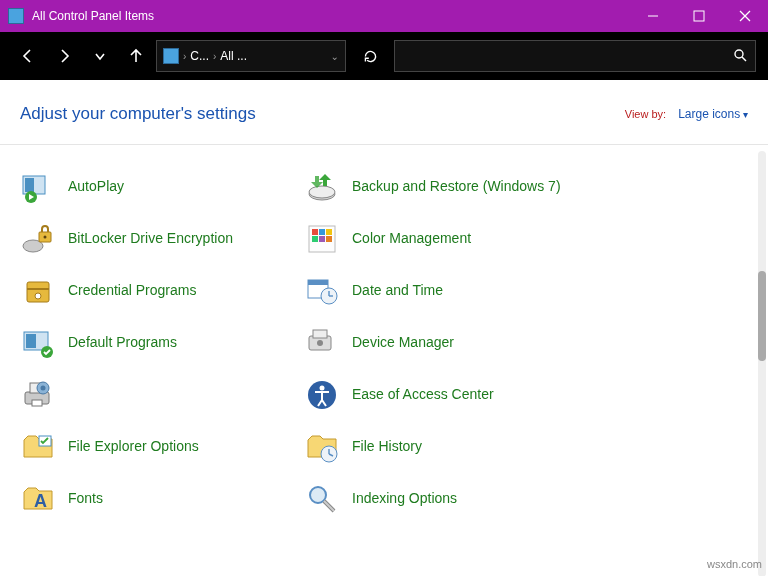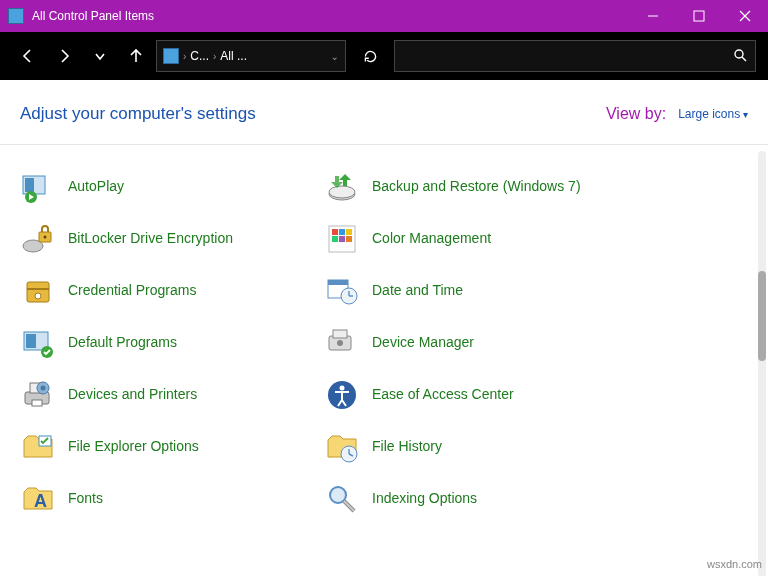--- a/index.html
+++ b/index.html
@@ -14,25 +14,25 @@
 .addr{flex:0 0 190px;height:32px;background:#111;border:1px solid #444;display:flex;align-items:center;padding:0 6px;color:#fff;font-size:12px;gap:4px}
 .addr .mini{width:16px;height:16px;background:#4aa3df;border:1px solid #2d6a99}
 .addr .chev{color:#999;font-size:10px}
 .addr .dd{margin-left:auto;color:#999;font-size:10px}
 .refresh{width:40px;height:32px;display:flex;align-items:center;justify-content:center;color:#fff}
 .search{flex:1;height:32px;background:#111;border:1px solid #444;display:flex;align-items:center;padding-right:8px;color:#fff}
 .search .mag{margin-left:auto;font-size:13px;color:#fff}
 .header{display:flex;align-items:center;padding:24px 20px 20px;border-bottom:1px solid #e5e5e5}
 .header h1{font-size:17px;font-weight:400;color:#1a53b0}
 .header .spacer{flex:1}
-.viewby{font-size:16px;color:#a21caf}
+.viewby{font-size:11px;color:#b91c1c}
 .viewval{font-size:12px;color:#1a53b0;margin-left:12px}
 .viewval::after{content:" ▾";font-size:10px}
 .content{position:relative;padding:24px 20px 0;height:calc(576px - 32px - 48px - 58px);overflow:hidden}
-.grid{display:grid;grid-template-columns:260px 260px;gap:16px 44px}
+.grid{display:grid;grid-template-columns:260px 260px;gap:16px 24px}
 .item{display:flex;align-items:center;gap:12px;cursor:pointer}
 .item .lbl{color:#1e7b1e;font-size:14px;line-height:1.25}
 .icn{width:36px;height:36px;display:flex;align-items:center;justify-content:center;flex-shrink:0}
 .icn svg{width:34px;height:34px}
 .scrollbar{position:absolute;right:2px;top:6px;bottom:6px;width:8px;background:#eee;border-radius:4px}
 .thumb{position:absolute;width:8px;right:0;top:120px;height:90px;background:#aaa;border-radius:4px}
 .wm{position:fixed;right:6px;bottom:6px;font-size:11px;color:#888}
 </style>
 </head>
 <body>
@@ -212,21 +212,20 @@
   <div class="item">
     <span class="icn">
           <svg viewBox="0 0 34 34">
             <rect x="4" y="14" width="24" height="12" rx="2" fill="#c9c9c9" stroke="#777"></rect>
             <rect x="9" y="5" width="14" height="10" fill="#eee" stroke="#777"></rect>
             <rect x="11" y="22" width="10" height="6" fill="#fff" stroke="#777"></rect>
             <circle cx="22" cy="10" r="6" fill="#8bb3d6" stroke="#4a7aa6"></circle>
             <circle cx="22" cy="10" r="2.5" fill="#4a7aa6"></circle>
           </svg>
         </span>
-    <span class="lbl">Devices and Printers</span>
   </div>
 
   <div class="item">
     <span class="icn">
           <svg viewBox="0 0 34 34">
             <circle cx="17" cy="17" r="14" fill="#2e5fa3"></circle>
             <circle cx="17" cy="10" r="2.5" fill="#fff"></circle>
             <path d="M10 14 h14 M17 14 v8 M17 22 l-4 6 M17 22 l4 6" stroke="#fff" stroke-width="2" fill="none"></path>
           </svg>
         </span>

